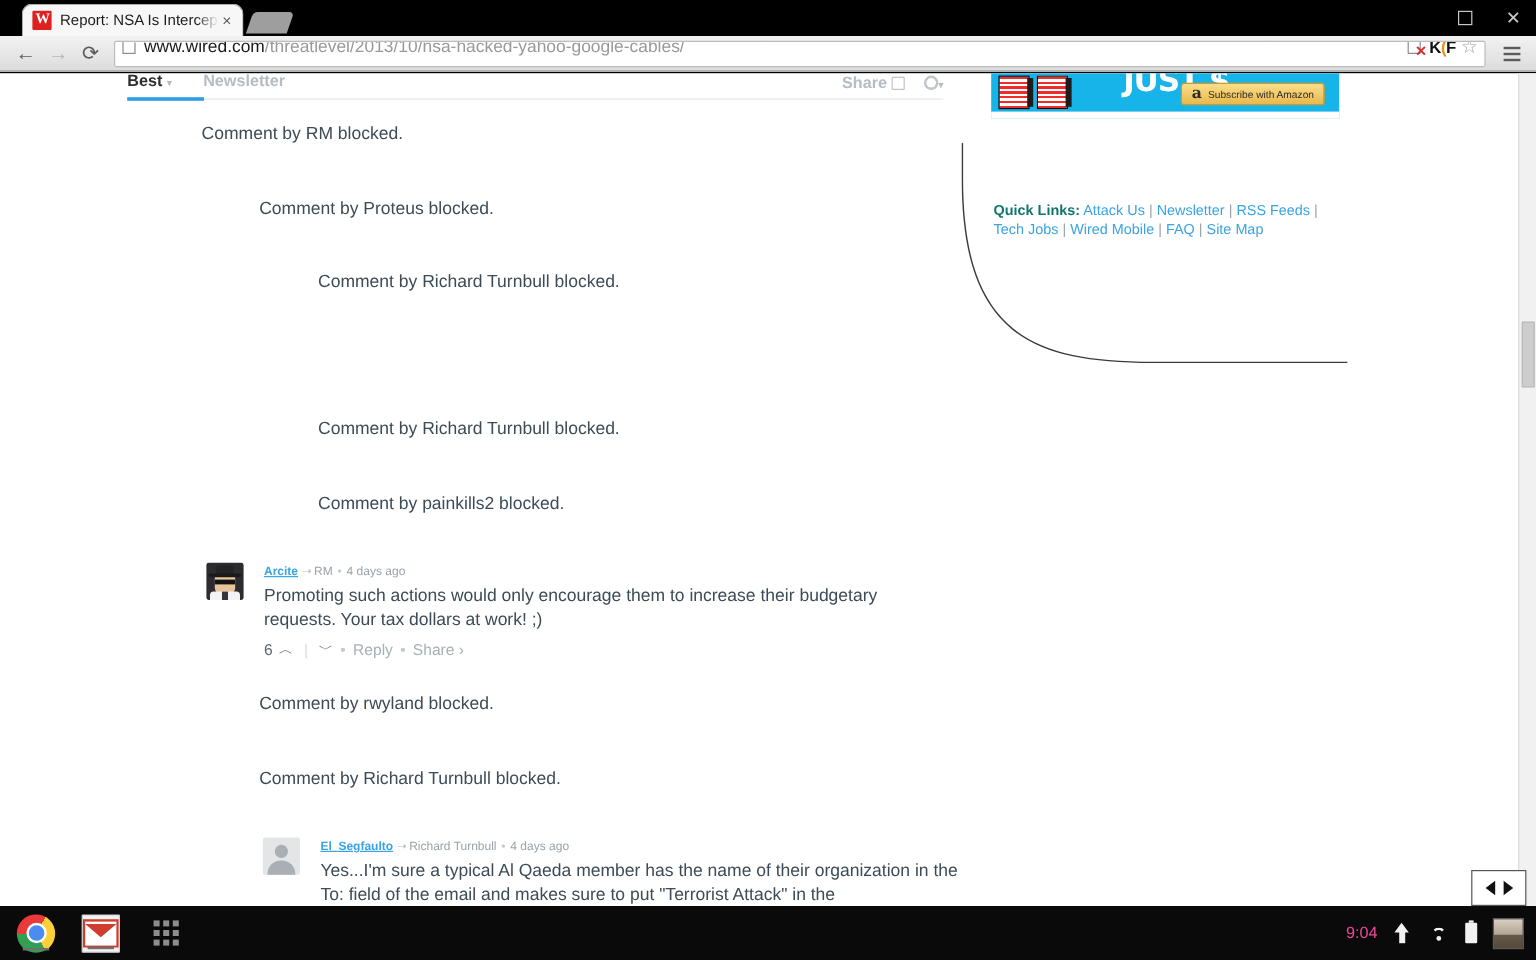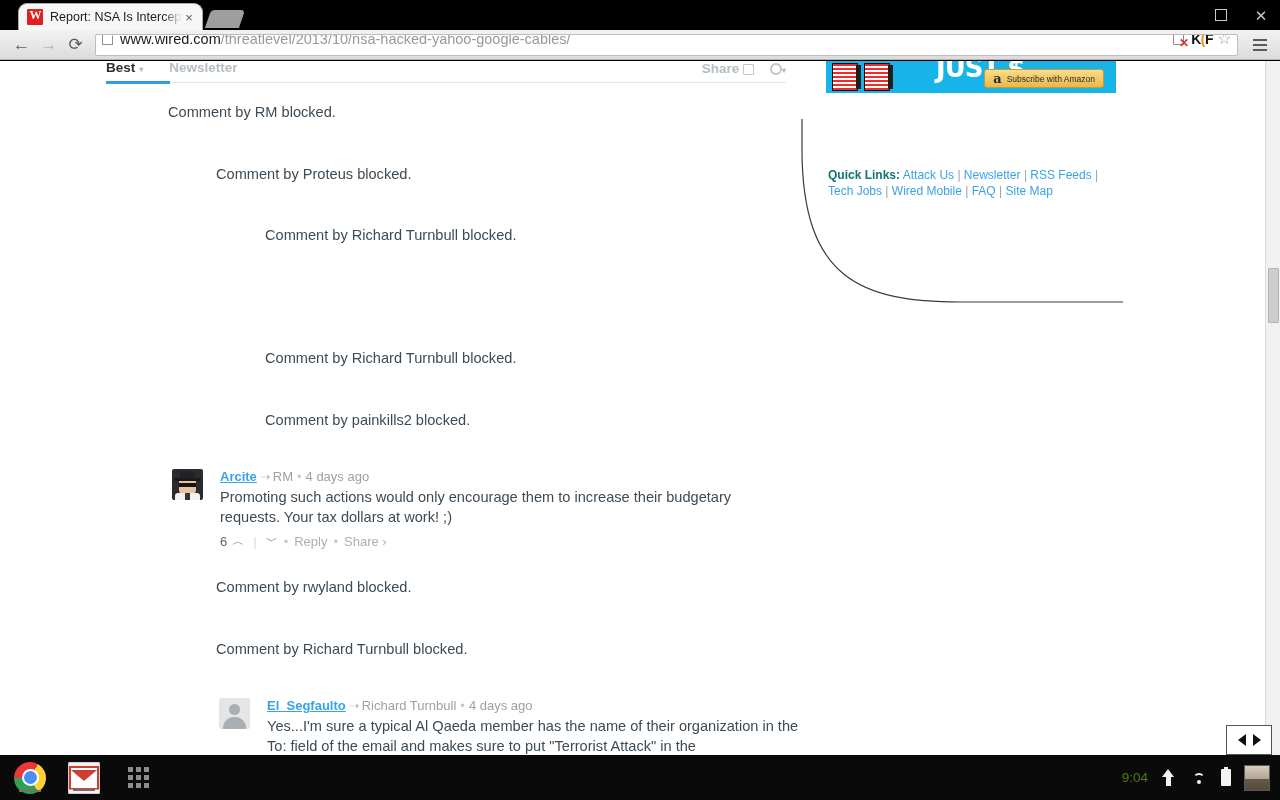--- a/index.html
+++ b/index.html
@@ -180,21 +180,21 @@
   }
   .blocked a { color: #3aa3e3; text-decoration: none; }
 
   
   .cmt { position: relative; }
   .cmt .avatar {
     position: absolute; left: 0; top: 0;
     width: 31px; height: 31px; border-radius: 2px; overflow: hidden;
   }
   .cmt .body { margin-left: 48px; }
-  .cmt .meta { font-size: 13px; line-height: 16px; margin-bottom: 2px; }
+  .cmt .meta { font-size: 10px; line-height: 16px; margin-bottom: 2px; }
   .cmt .meta .user { color: #3aa3e3; font-weight: bold; }
   .cmt .meta .arrow { color: #b8bec4; margin: 0 2px 0 3px; }
   .cmt .meta .parent { color: #9aa2a9; }
   .cmt .meta .dot { color: #c3c9ce; margin: 0 4px; }
   .cmt .meta .time { color: #9aa2a9; }
   .cmt .text {
     font-size: 14.6px; color: #3d4b56; line-height: 20px;
   }
   .cmt .actions {
     font-size: 13px; color: #a8b0b6; margin-top: 6px;
@@ -370,21 +370,21 @@
 
   .shelf-underline {
     position: absolute; bottom: 2px; left: 50%; transform: translateX(-50%);
     width: 22px; height: 2px; background: #707070;
   }
 
   #tray {
     position: absolute; right: 10px; top: 0; height: 45px;
     display: flex; align-items: center; gap: 13px;
   }
-  #tray-time { color: #4d7c0f; font-size: 13.5px; text-align: right; }
+  #tray-time { color: #ec4899; font-size: 13.5px; text-align: right; }
   .ic-upload {
     width: 15px; height: 17px; position: relative;
   }
   .ic-upload::before {
     content: ""; position: absolute; left: 5px; bottom: 0;
     width: 5px; height: 10px; background: #f2f2f2;
   }
   .ic-upload::after {
     content: ""; position: absolute; left: 1px; top: 0;
     width: 0; height: 0; border-style: solid;

